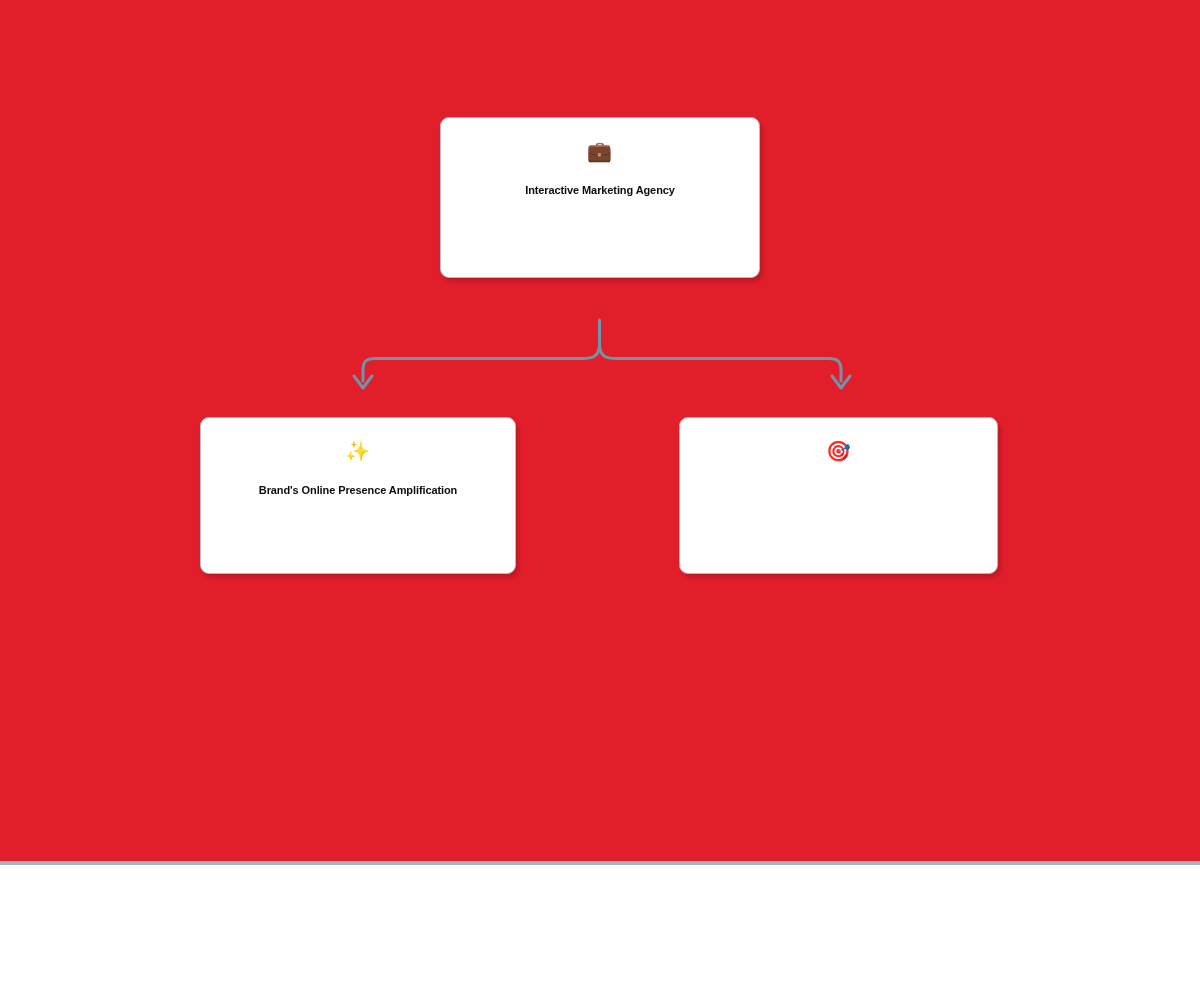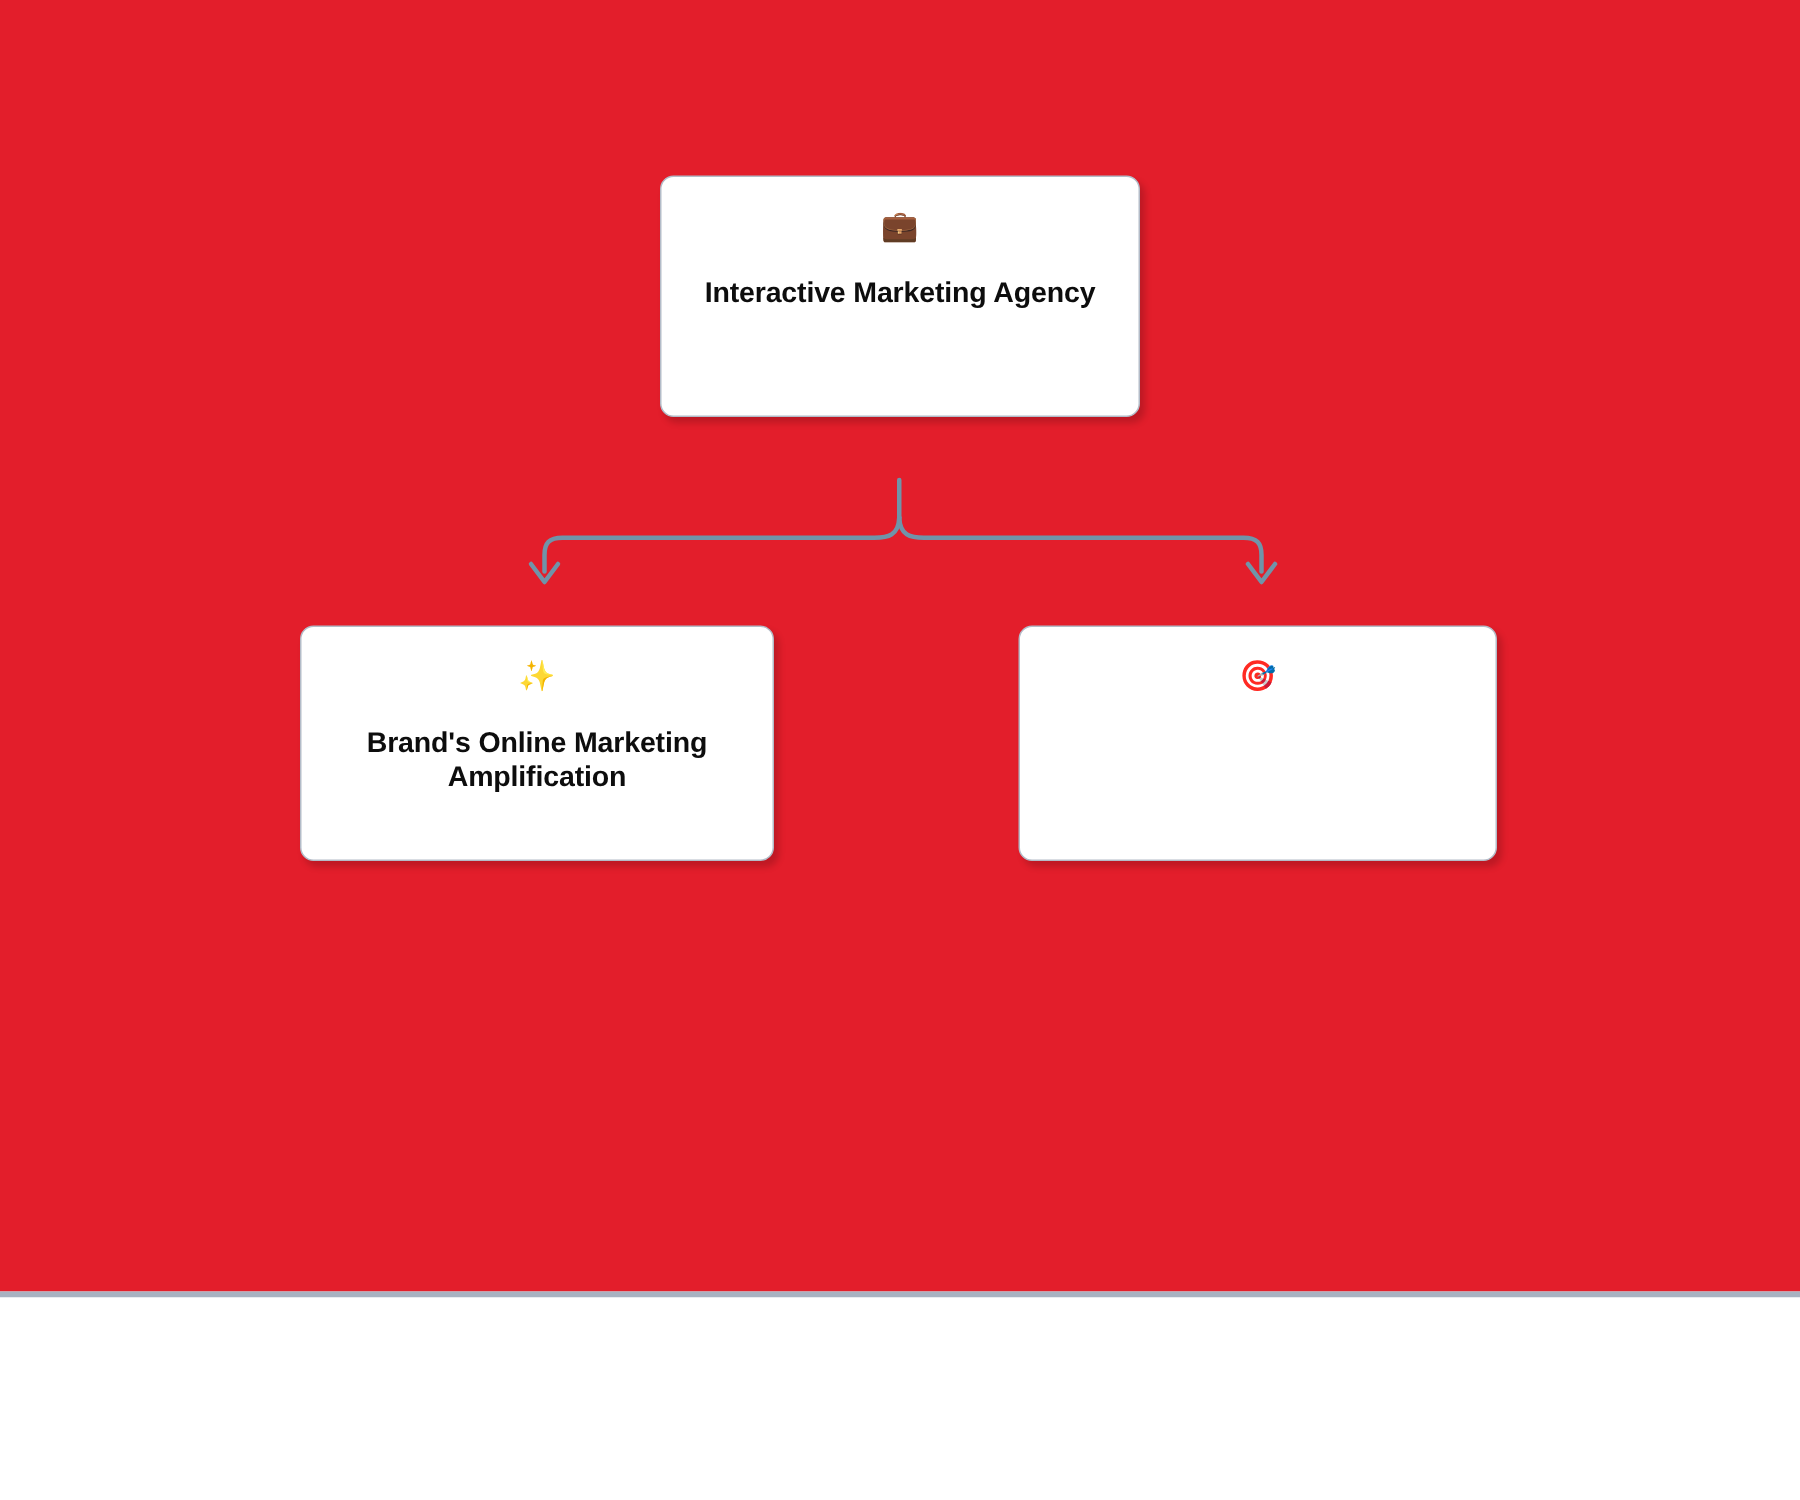--- a/index.html
+++ b/index.html
@@ -65,21 +65,21 @@
   .node-icon {
     font-size: 20px;
     line-height: 22px;
     height: 24px;
     display: block;
     color: #5a4632;
   }
 
   .node-label {
     margin-top: 20px;
-    font-size: 19px;
+    font-size: 11px;
     font-weight: bold;
     color: #0d0d0d;
     text-align: center;
     line-height: 1.22;
     letter-spacing: -0.1px;
     width: 88%;
   }
 
   .node-root {
     left: 440px;
@@ -134,21 +134,21 @@
       </g>
     </svg>
 
     <div class="node node-root">
       <span class="node-icon">💼</span>
       <span class="node-label">Interactive Marketing Agency</span>
     </div>
 
     <div class="node node-child-left">
       <span class="node-icon">✨</span>
-      <span class="node-label">Brand's Online Marketing Amplification</span>
+      <span class="node-label">Brand's Online Presence Amplification</span>
     </div>
 
     <div class="node node-child-right">
       <span class="node-icon">🎯</span>
     </div>
 
   </div>
 
   <div class="canvas-divider"></div>
 

